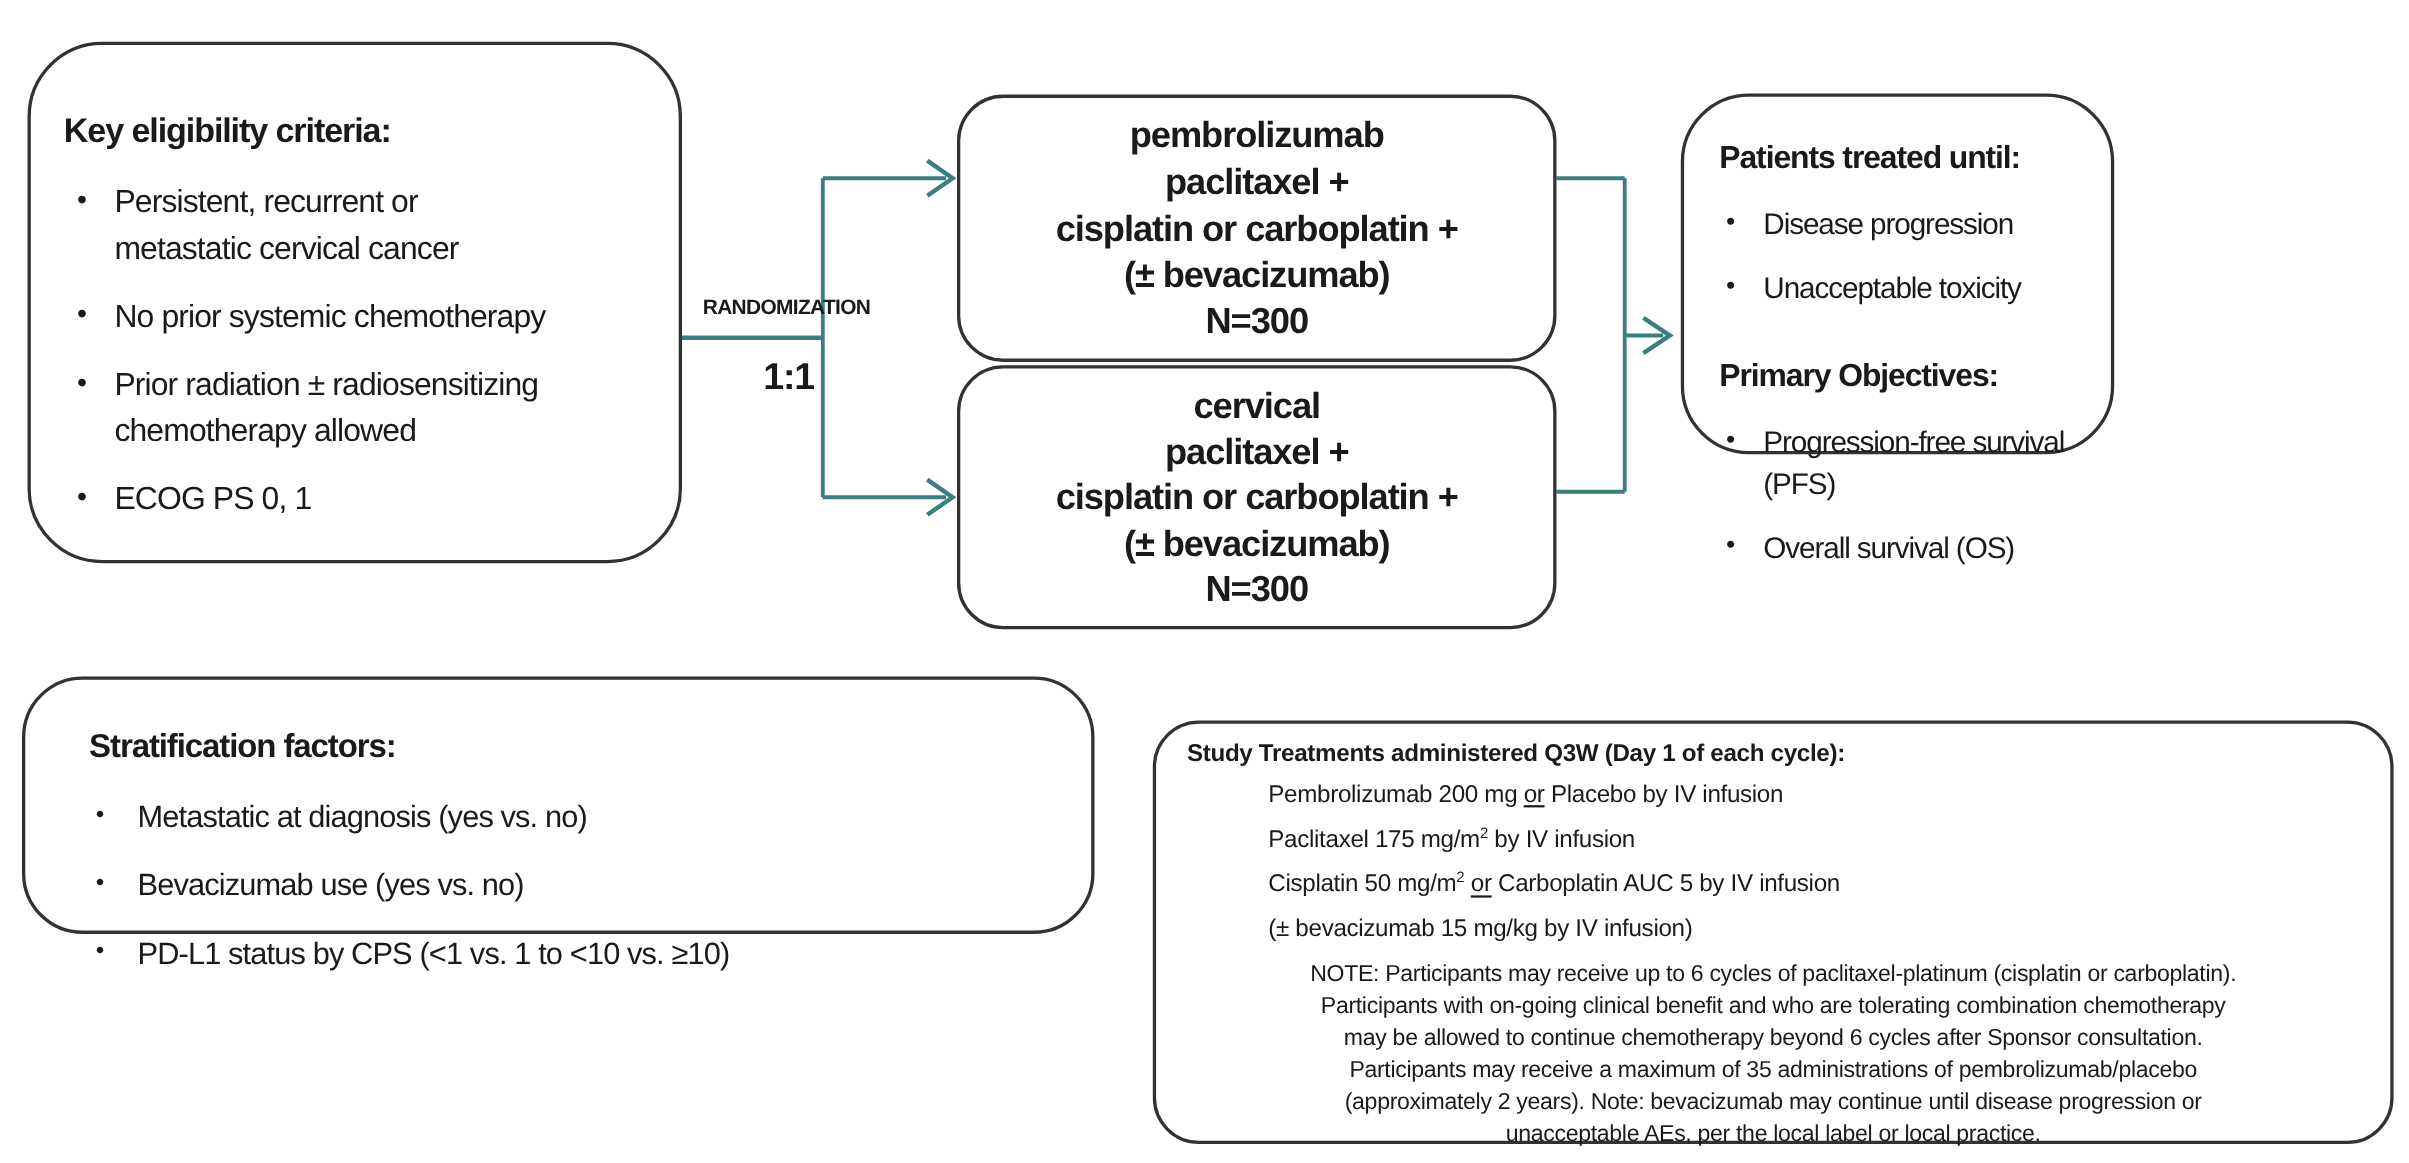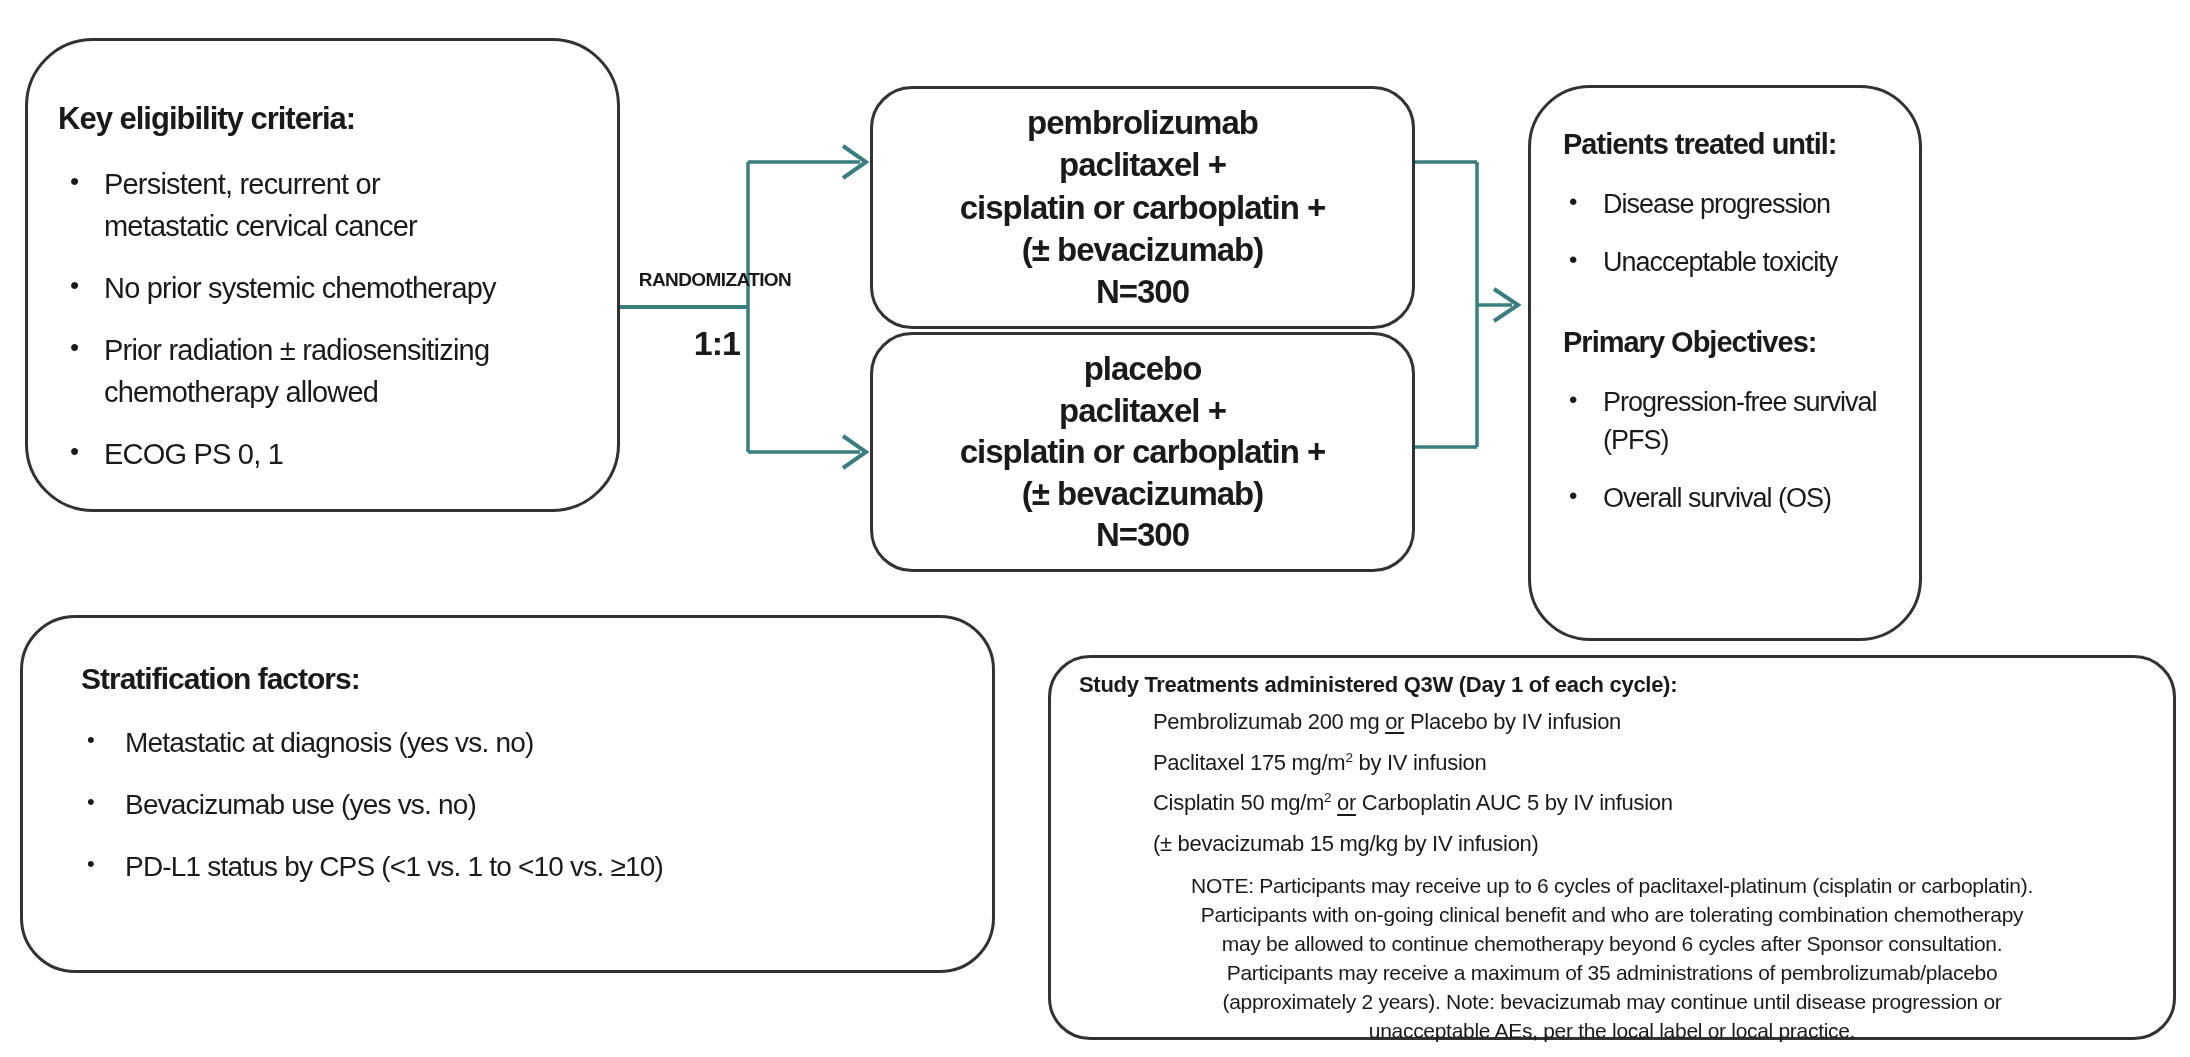--- a/index.html
+++ b/index.html
@@ -28,28 +28,28 @@
     font-size:19px;font-weight:bold;letter-spacing:-0.6px;}
   #ratio-label{position:absolute;left:618px;top:324px;width:122px;text-align:right;
     font-size:34px;font-weight:bold;letter-spacing:-1px;}
   
   .arm-box{left:870px;width:545px;border-radius:42px;display:flex;flex-direction:column;
     justify-content:space-between;text-align:center;padding:14px 8px;}
   #arm-pembro{top:40px;height:243px;margin-top:46px;}
   #arm-placebo{top:332px;height:240px;}
   .arm-line{font-size:33px;font-weight:bold;letter-spacing:-1px;line-height:1.2;}
   
-  #outcomes-box{left:1528px;top:85px;width:394px;height:556px;border-radius:62px;padding:40px 26px 0 32px;}
+  #outcomes-box{left:1528px;top:85px;width:394px;height:328px;border-radius:62px;padding:40px 26px 0 32px;}
   #outcomes-box .box-title{font-size:29px;font-weight:bold;letter-spacing:-1px;margin-bottom:24px;}
   #outcomes-box .b-row{margin-bottom:20px;}
   #outcomes-box .b-dot{width:40px;flex:0 0 40px;padding-left:6px;font-size:24px;}
   #outcomes-box .b-text{font-size:27px;letter-spacing:-1px;line-height:1.42;}
   #outcomes-box .objectives-title{margin-top:44px;}
   
-  #strat-box{left:20px;top:615px;width:975px;height:358px;border-radius:55px;padding:44px 30px 0 58px;}
+  #strat-box{left:20px;top:615px;width:975px;height:234px;border-radius:55px;padding:44px 30px 0 58px;}
   #strat-box .box-title{font-size:30px;font-weight:bold;letter-spacing:-1px;margin-bottom:28px;}
   #strat-box .b-row{margin-bottom:24px;}
   #strat-box .b-dot{width:44px;flex:0 0 44px;padding-left:6px;font-size:22px;}
   #strat-box .b-text{font-size:28px;letter-spacing:-0.8px;line-height:1.35;}
   
   #study-box{left:1048px;top:655px;width:1128px;height:385px;border-radius:42px;padding:14px 28px 0 28px;}
   #study-box .study-title{font-size:22px;font-weight:bold;letter-spacing:-0.3px;margin-bottom:10px;}
   .rx-line{font-size:22px;letter-spacing:-0.3px;padding-left:74px;margin-bottom:13px;line-height:1.25;}
   .rx-line sup{font-size:0.62em;}
   .u{text-decoration:underline;text-underline-offset:3px;}
@@ -98,21 +98,21 @@
 
   <div class="box arm-box" id="arm-pembro">
     <div class="arm-line">pembrolizumab</div>
     <div class="arm-line">paclitaxel +</div>
     <div class="arm-line">cisplatin or carboplatin +</div>
     <div class="arm-line">(± bevacizumab)</div>
     <div class="arm-line">N=300</div>
   </div>
 
   <div class="box arm-box" id="arm-placebo">
-    <div class="arm-line">placebo</div>
+    <div class="arm-line">cervical</div>
     <div class="arm-line">paclitaxel +</div>
     <div class="arm-line">cisplatin or carboplatin +</div>
     <div class="arm-line">(± bevacizumab)</div>
     <div class="arm-line">N=300</div>
   </div>
 
   <div class="box" id="outcomes-box">
     <div class="box-title">Patients treated until:</div>
     <div class="b-row">
       <span class="b-dot">•</span>

